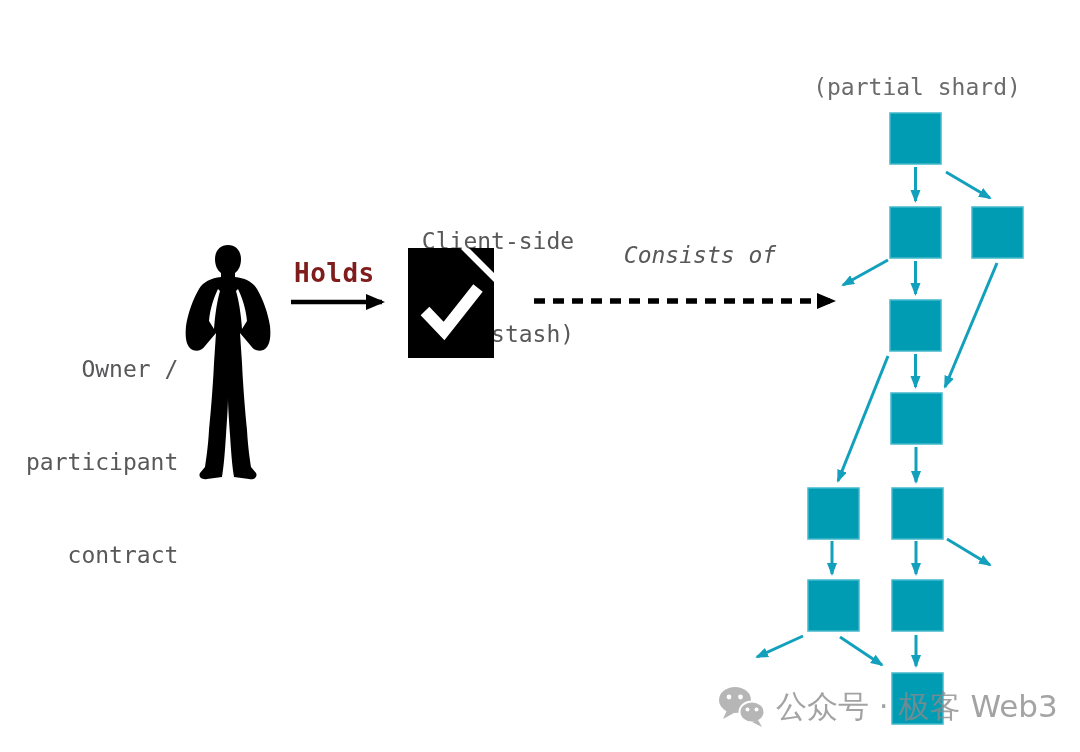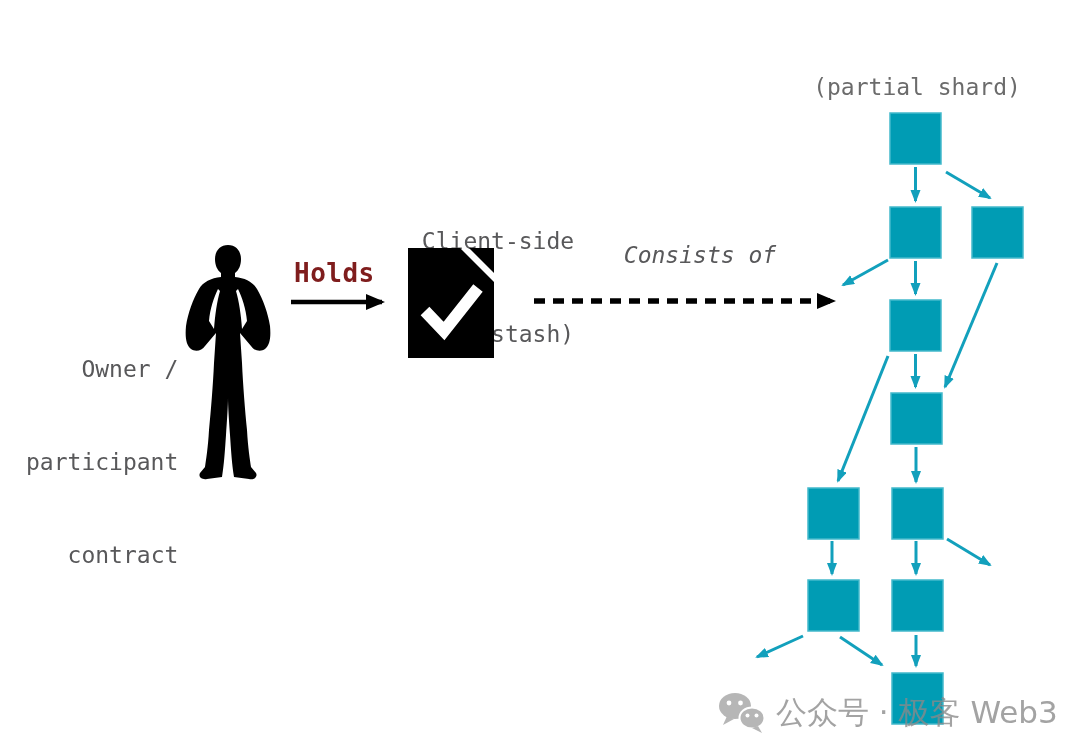--- a/index.html
+++ b/index.html
@@ -10,21 +10,21 @@
   #title-block{left:786px;top:10px;width:262px;text-align:center;color:#6b6b6b;}
   #owner-label{left:6px;top:292px;margin-left:20px;}
   #stash-label{left:408px;top:164px;}
   #consists-label{left:560px;top:240px;width:280px;text-align:center;font-style:italic;}
   #holds-label{position:absolute;left:294px;top:258px;color:#1a50f0;font-size:26px;font-weight:bold;letter-spacing:0.5px;}
   #person-icon{position:absolute;left:178px;top:245px;}
   #doc-icon{position:absolute;left:408px;top:248px;}
   #diagram-svg{position:absolute;left:0;top:0;z-index:1;}
   #watermark{position:absolute;left:718px;top:686px;z-index:5;display:flex;align-items:center;gap:10px;
              color:rgba(137,137,137,0.78);font-size:31px;
-             font-family:"DejaVu Sans","Liberation Sans",sans-serif;margin-top:6px;}
+             font-family:"DejaVu Sans","Liberation Sans",sans-serif;}
   #watermark svg{opacity:0.62;}
 </style>
 </head>
 <body>
 
 <div id="stage">
 
   <div class="gray-label" id="title-block">
     <div>(partial shard)</div>
   </div>

